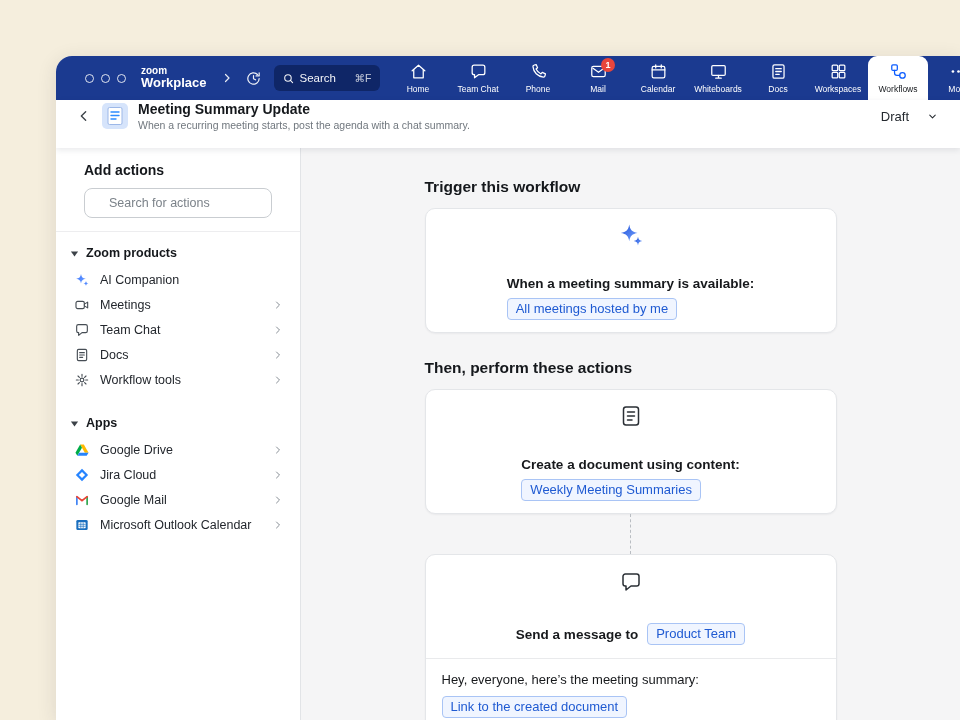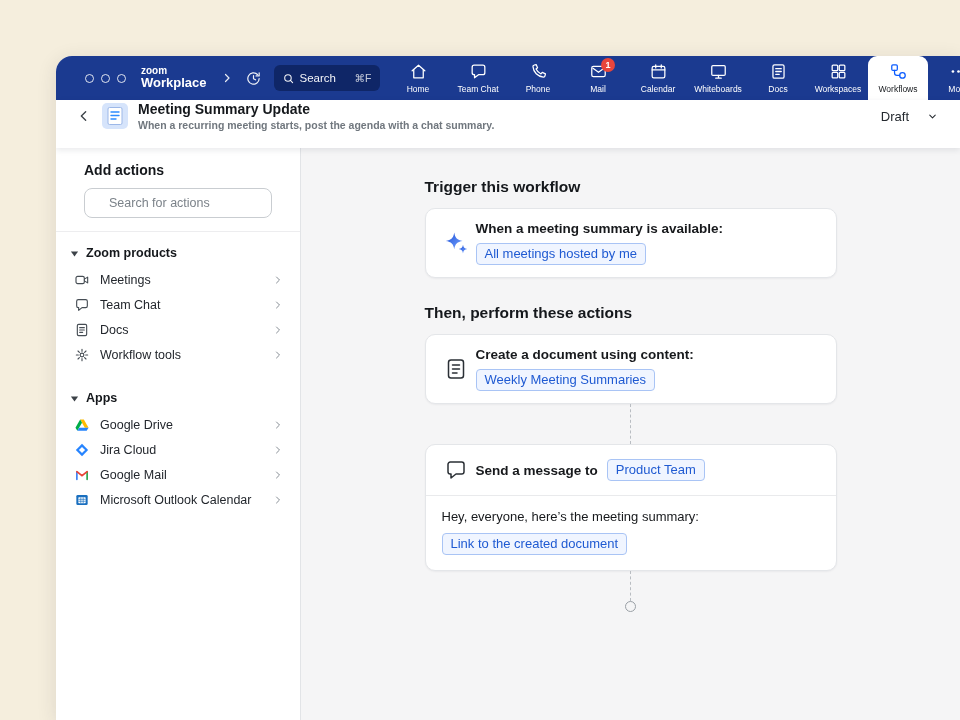--- a/index.html
+++ b/index.html
@@ -34,21 +34,21 @@
            background:#e8453c; border-radius:8px; font-size:9px; font-weight:700; color:#fff;
            display:flex; align-items:center; justify-content:center; padding:0 3px; }
 
   
   .header { height:48px; flex:0 0 48px; background:#fff; display:flex; align-items:center;
             padding:0 22px 16px 14px; position:relative; z-index:3; box-shadow:0 2px 6px rgba(25,35,55,.10); }
   .back-btn { width:28px; height:28px; display:flex; align-items:center; justify-content:center; cursor:pointer; }
   .hdr-icon { margin-left:4px; }
   .hdr-text { margin-left:10px; }
   .hdr-title { font-size:14px; font-weight:700; color:#15181c; }
-  .hdr-sub { font-size:10.5px; color:#70777e; margin-top:2px;font-weight:bold; }
+  .hdr-sub { font-size:10.5px; color:#70777e; margin-top:2px; }
   .draft { margin-left:auto; display:flex; align-items:center; gap:18px; font-size:13px; color:#24292f; cursor:pointer; }
 
   
   .body { flex:1; display:flex; min-height:0; }
 
   .sidebar { width:245px; flex:0 0 245px; background:#fff; border-right:1px solid #e2e4e7; overflow:hidden; }
   .sb-top { padding:14px 28px 13px; border-bottom:1px solid #ededef; }
   .sb-heading { font-size:14px; font-weight:700; color:#15181c; margin-bottom:10px; }
   .sb-search { display:flex; align-items:center; gap:16px; border:1px solid #c9cdd1; border-radius:8px;
                height:30px; padding:0 8px; }
@@ -64,21 +64,21 @@
   .sb-ico { width:16px; height:16px; display:flex; align-items:center; justify-content:center; flex:0 0 16px; }
   .sb-chev { margin-left:auto; display:flex; align-items:center; }
 
   .canvas { flex:1; background:#f5f5f6; overflow:hidden; }
   .flow { width:412px; margin:30px auto 0; }
   .flow-heading { font-size:15.5px; font-weight:700; color:#15181c; margin-bottom:12px; }
   .gap-lg { margin-top:26px; }
 
   .card { background:#fff; border:1px solid #e4e6e9; border-radius:10px;
           box-shadow:0 1px 2px rgba(16,24,40,.05); cursor:pointer; }
-  .card-row { display:flex; align-items:center; gap:6px; padding:12px 16px; min-height:60px; }
+  .card-row { display:flex; align-items:center; gap:27px; padding:12px 16px; min-height:60px;flex-direction:column; }
   .card-ico { flex:0 0 28px; display:flex; align-items:center; justify-content:center; }
   .line1 { font-size:13.5px; font-weight:700; color:#17191c; margin-bottom:7px; }
   .inline-row { display:flex; align-items:center; gap:9px; font-size:13.5px; font-weight:700; color:#17191c; }
   .tag { display:inline-block; background:#f0f5ff; border:1px solid #a9c4f5; color:#1f5ad2;
          border-radius:4px; padding:2px 8px 3px; font-size:13px; font-weight:500; cursor:pointer; }
   .card-divider { border-top:1px solid #e9eaec; }
   .card-body { padding:13px 16px 15px; }
   .msg-line { font-size:13px; color:#17191c; margin-bottom:9px; }
 
   .connector { width:0; border-left:1.5px dashed #b9bdc2; margin:0 auto; }
@@ -243,20 +243,35 @@
       <div class="sb-section">
         <div class="sb-sec-head">
           <svg width="9" height="9" viewBox="0 0 10 10">
               <path d="M1 2.8h8L5 8.2z" fill="#3c4248"></path>
             </svg>
           <span>Zoom products</span>
         </div>
 
         <div class="sb-item">
           <span class="sb-ico">
+            <svg width="16" height="16" viewBox="0 0 24 24">
+                <defs>
+                  <linearGradient id="aiSide" x1="0" y1="0" x2="1" y2="1">
+                    <stop offset="0" stop-color="#2f6fff"></stop>
+                    <stop offset="1" stop-color="#7aa7ff"></stop>
+                  </linearGradient>
+                </defs>
+                <path fill="url(#aiSide)" d="M10.5 3c.65 4.6 2.6 6.55 7.2 7.2-4.6.65-6.55 2.6-7.2 7.2-.65-4.6-2.6-6.55-7.2-7.2 4.6-.65 6.55-2.6 7.2-7.2z"></path>
+                <path fill="url(#aiSide)" d="M18 13.5c.35 2.35 1.35 3.35 3.7 3.7-2.35.35-3.35 1.35-3.7 3.7-.35-2.35-1.35-3.35-3.7-3.7 2.35-.35 3.35-1.35 3.7-3.7z"></path>
+              </svg>
+          </span>
+          <span>AI Companion</span>
+        </div>
+        <div class="sb-item">
+          <span class="sb-ico">
             <svg width="16" height="16" viewBox="0 0 24 24" fill="none" stroke="#464d54" stroke-width="1.7" stroke-linecap="round" stroke-linejoin="round">
                 <rect x="3" y="6.5" width="12.5" height="11" rx="2.5"></rect>
                 <path d="m15.5 13.3 5 3v-8.6l-5 3"></path>
               </svg>
           </span>
           <span>Meetings</span>
           <span class="sb-chev">
               <svg width="12" height="12" viewBox="0 0 24 24" fill="none" stroke="#878e95" stroke-width="2" stroke-linecap="round" stroke-linejoin="round">
                 <path d="m9 6 6 6-6 6"></path>
               </svg>

